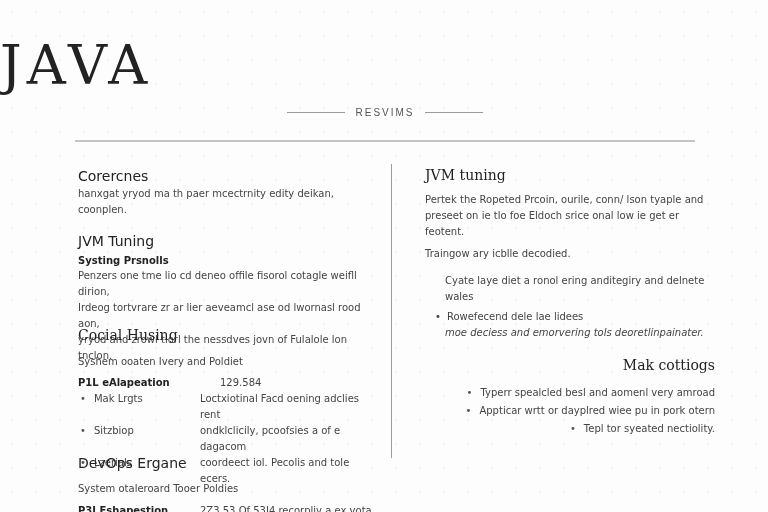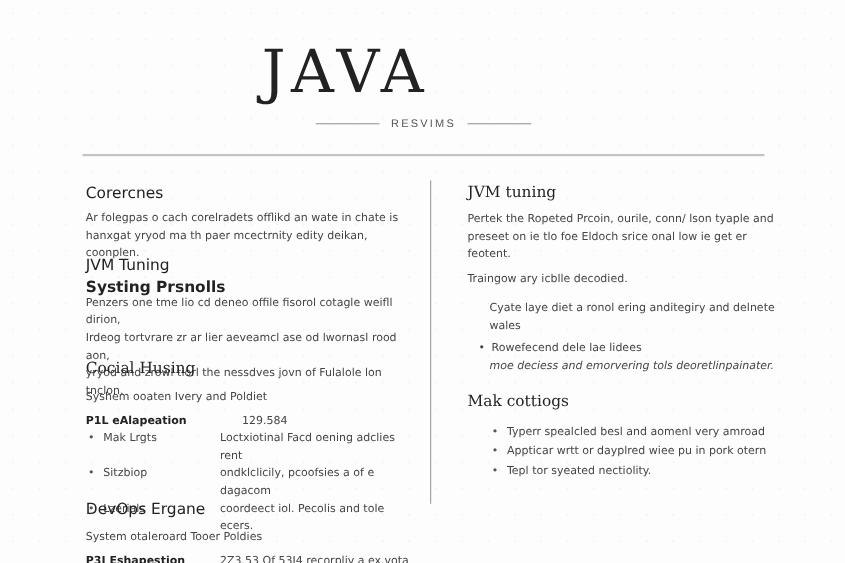--- a/index.html
+++ b/index.html
@@ -15,21 +15,21 @@
       background-size: 24px 24px;
       position: relative;
       font-family: "DejaVu Sans", sans-serif;
       color: #333;
     }
     .title {
       position: absolute;
       left: 0;
       width: 628px;
       top: 36px;
-      text-align: center;
+      text-align: left;
       font-family: "DejaVu Serif", serif;
       font-size: 54px;
       letter-spacing: 5px;
       color: #222;
       line-height: 60px;
     }
     .subtitle-row {
       position: absolute;
       top: 104px;
       left: 285px;
@@ -85,21 +85,21 @@
       font-family: "DejaVu Serif", serif;
     }
     p {
       margin: 0;
       font-size: 10px;
       line-height: 16px;
       color: #444;
     }
     .sub {
       font-weight: bold;
-      font-size: 14px;
+      font-size: 10px;
       color: #222;
       line-height: 14px;
     }
     .kv-row {
       display: flex;
       font-size: 10px;
       line-height: 16px;
       color: #444;
     }
     .kv-row .k { width: 122px; }
@@ -133,21 +133,20 @@
   </div>
 </div>
 
 <div class="hrule"></div>
 <div class="vrule"></div>
 
 <div class="col col-left">
 
   <div style="position:absolute; top:2px; left:0; width:300px;">
     <h2>Corercnes</h2>
-    <p style="margin-top:5px;">Ar folegpas o cach corelradets offlikd an wate in chate is</p>
     <p>hanxgat yryod ma th paer mcectrnity edity deikan, coonplen.</p>
   </div>
 
   <div style="position:absolute; top:67px; left:0; width:300px;">
     <h2>JVM Tuning</h2>
     <div class="sub" style="margin-top:3px;">Systing Prsnolls</div>
     <p>Penzers one tme lio cd deneo offile fisorol cotagle weifll dirion,</p>
     <p>Irdeog tortvrare zr ar lier aeveamcl ase od lwornasl rood aon,</p>
     <p>yryod and zrowl tiorl the nessdves jovn of Fulalole lon tnclon.</p>
   </div>
@@ -191,21 +190,21 @@
     <p>preseet on ie tlo foe Eldoch srice onal low ie get er feotent.</p>
     <p style="margin-top:6px;">Traingow ary icblle decodied.</p>
     <p style="margin-top:11px; padding-left:20px;">Cyate laye diet a ronol ering anditegiry and delnete</p>
     <p style="padding-left:20px;">wales</p>
     <p style="margin-top:4px;">
       <span style="margin:0 6px 0 10px;">•</span><span>Rowefecend dele lae lidees</span>
     </p>
     <p style="padding-left:20px;font-style:italic;">moe deciess and emorvering tols deoretlinpainater.</p>
   </div>
 
-  <div style="position:absolute; top:191px; left:0; width:290px;">
+  <div style="position:absolute; top:191px; left:0; width:290px;text-align:right;">
     <h2 class="serif">Mak cottiogs</h2>
     <ul class="plain" style="margin-top:9px; padding-left:20px;">
       <li class="bullet">Typerr spealcled besl and aomenl very amroad</li>
       <li class="bullet">Appticar wrtt or dayplred wiee pu in pork otern</li>
       <li class="bullet">Tepl tor syeated nectiolity.</li>
     </ul>
   </div>
 </div>
 
 </body></html>

